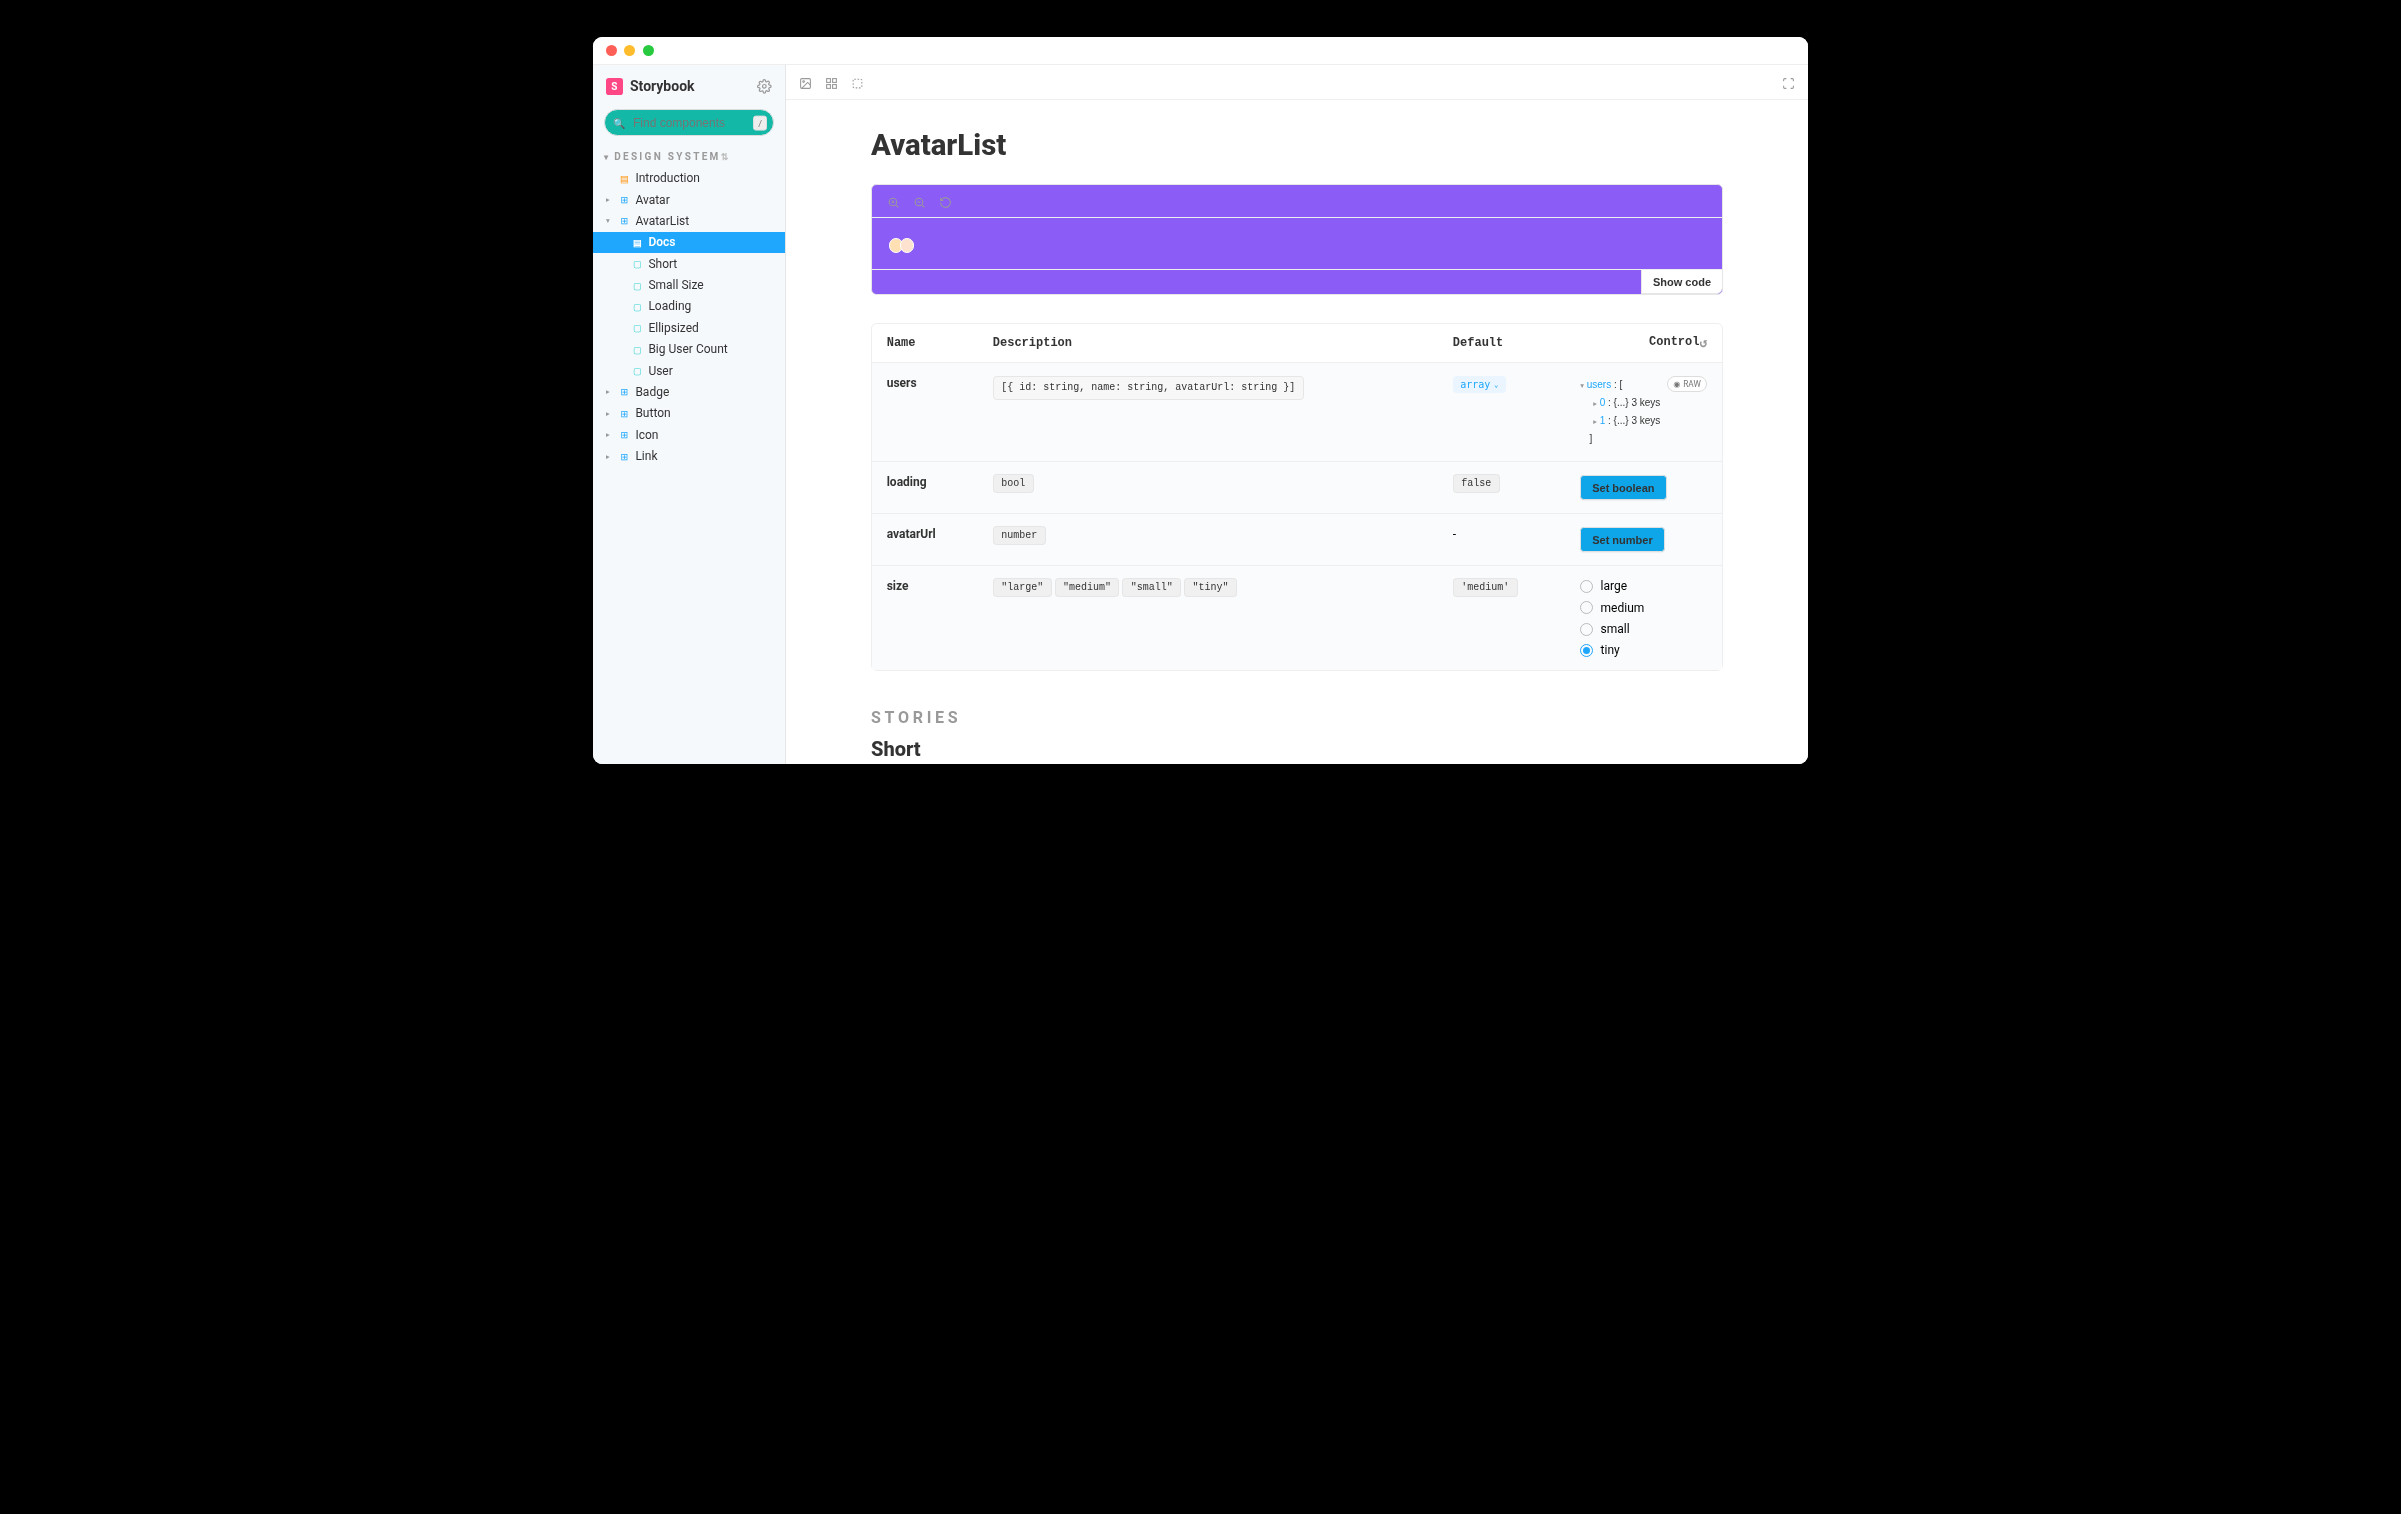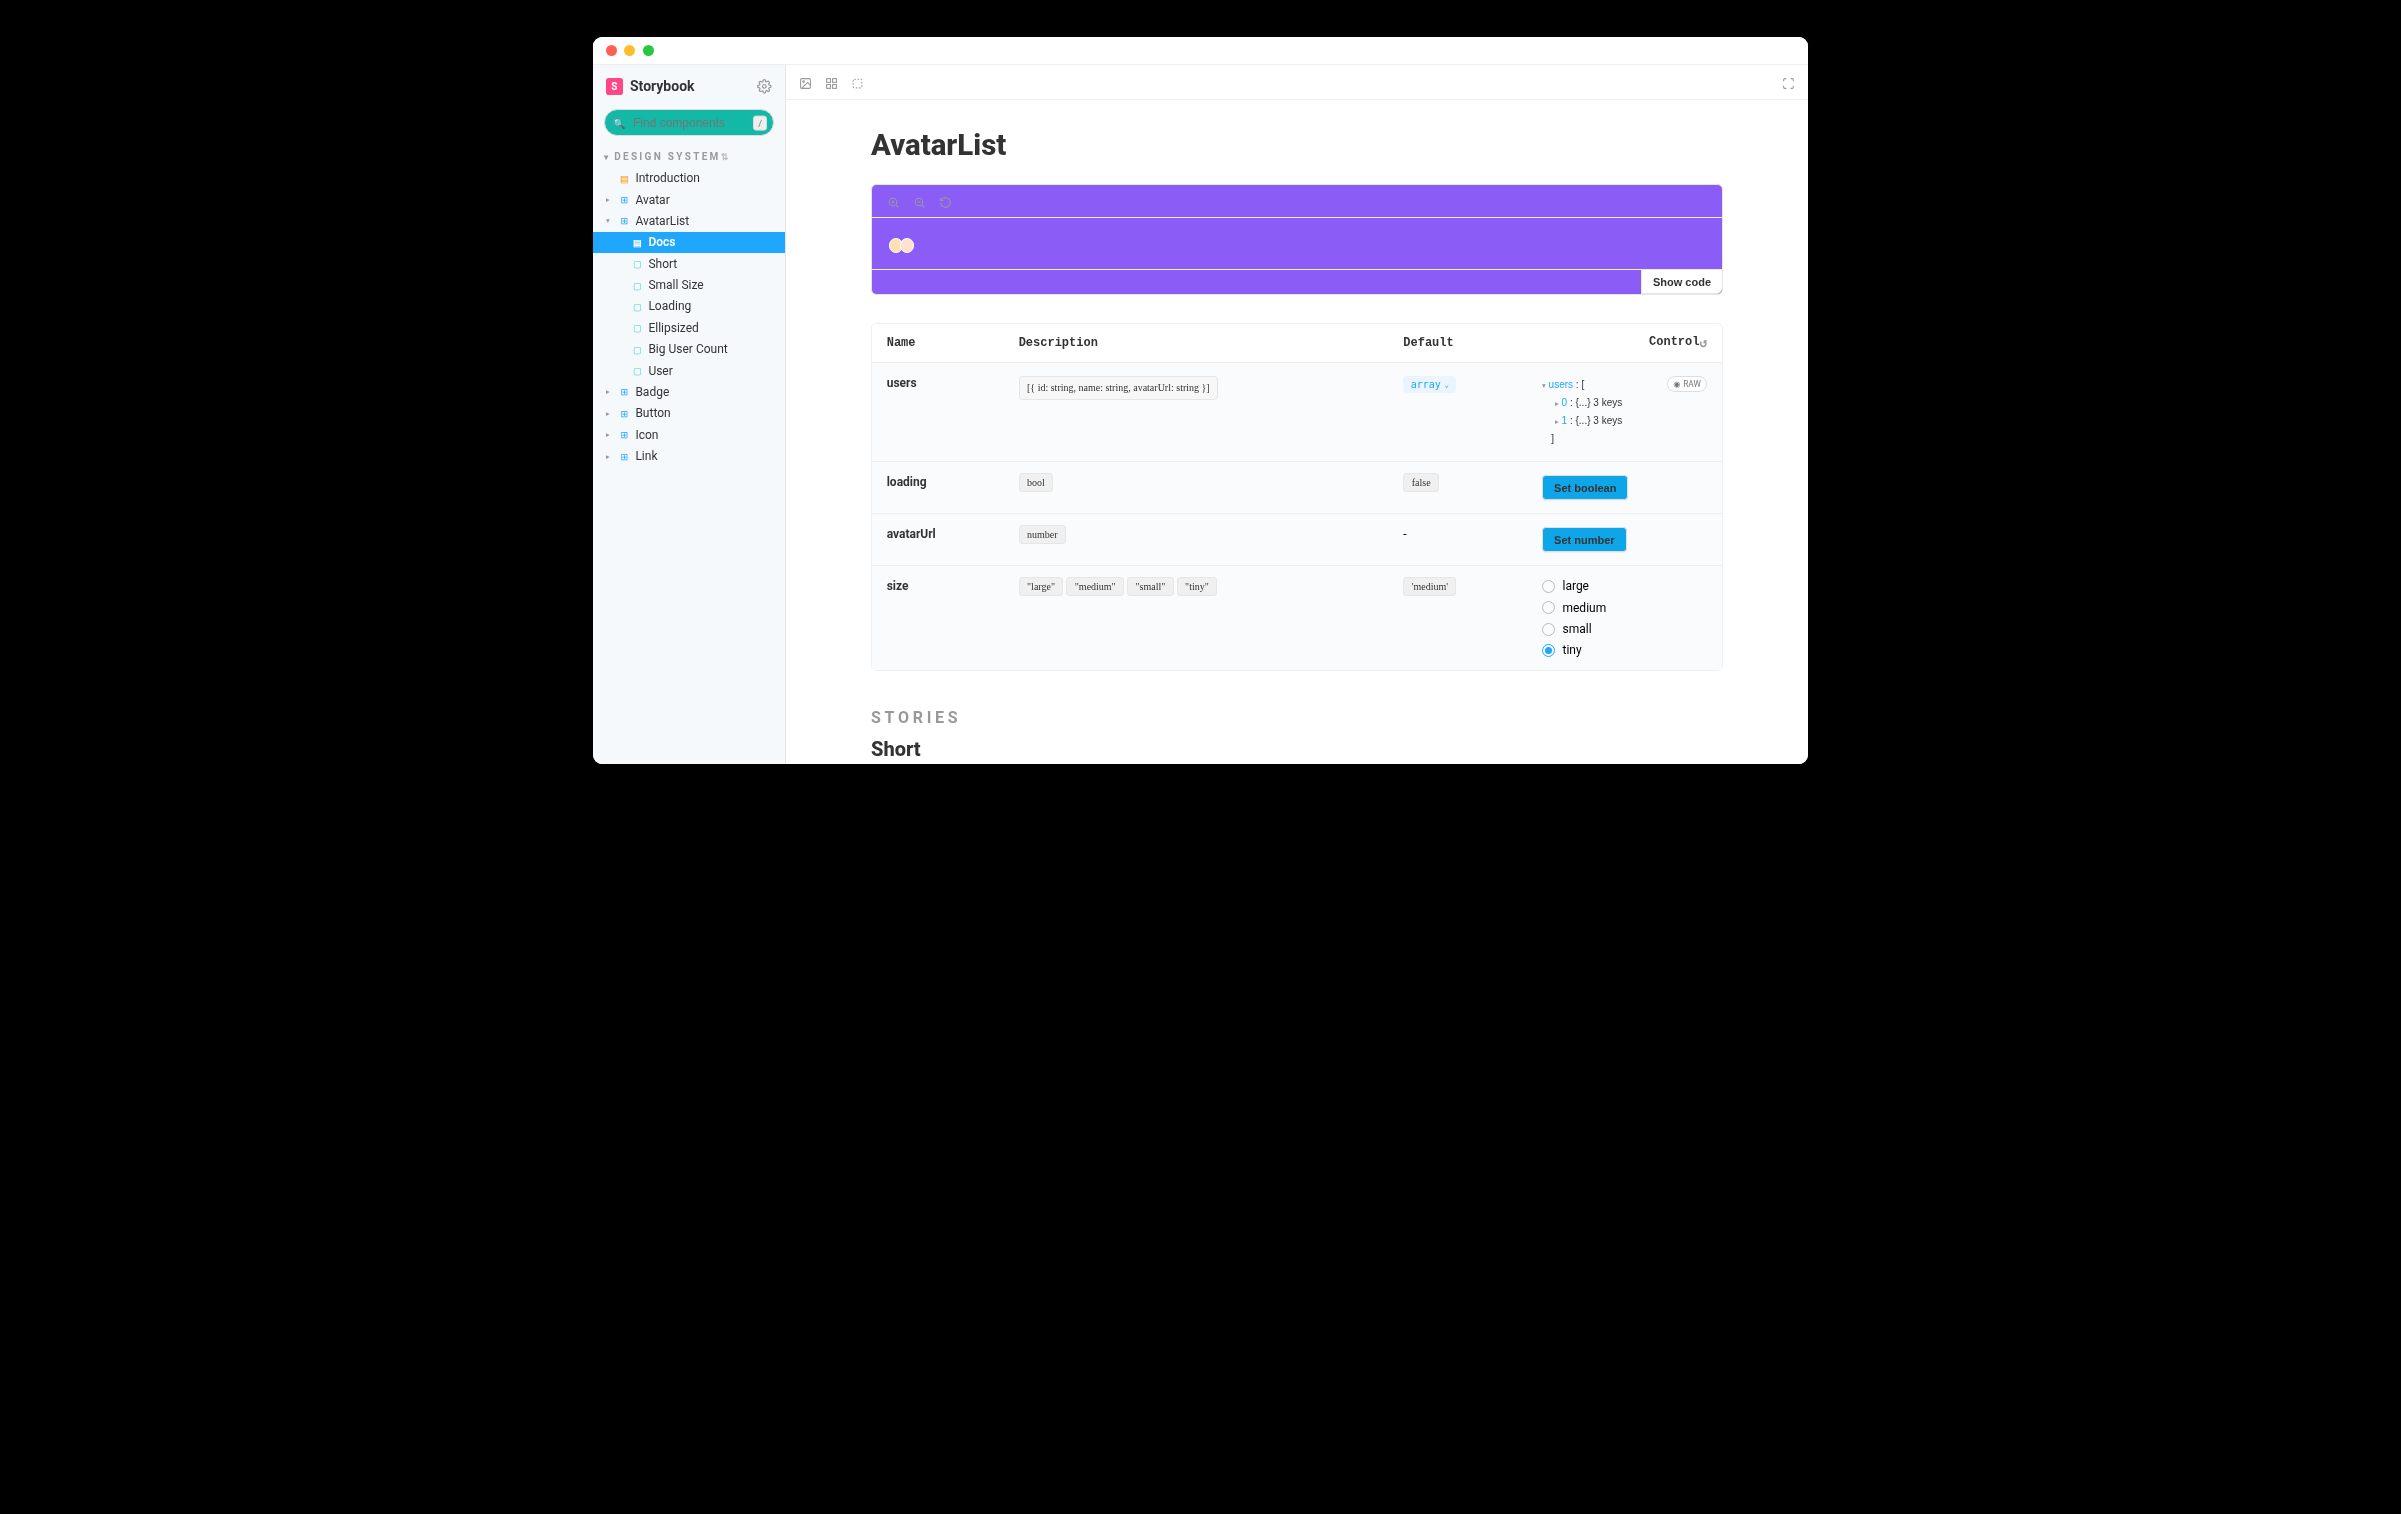--- a/index.html
+++ b/index.html
@@ -49,21 +49,21 @@
 .av { width: 14.7px; height: 14.7px; border-radius:50%; border:1.4px solid #fff; background:#fde3cf; display:inline-block; margin-left:-3.7px; }
 .av:first-child { margin-left:0; background:#ffe0b2; }
 .preview-foot { display:flex; justify-content:flex-end; border-top:0.9px solid #eee; }
 .showcode { font-size:11px; padding:5.5px 11px; border:0.9px solid #e6e6e6; border-top:none; border-right:none; border-radius:0 0 5.5px 0; background:#fff; cursor:pointer; font-weight:600; color:#333;}
 .args-table { width:100%; border:0.9px solid #eee; border-radius:5.5px; border-collapse:separate; border-spacing:0; font-size:12px; margin-bottom:37px; }
 .args-table th { text-align:left; font-weight:600; color:#333; padding: 11px 14.7px; font-size:12px;font-family:Liberation Mono, monospace; }
 .args-table th:last-child { text-align:right; }
 .args-table td { padding: 13px 14.7px; border-top:0.9px solid #eee; vertical-align: top; }
 .args-table td.name { font-weight:700; color:#333; }
 .args-table tbody tr { background:#fafbfc; }
-code.block, code.chip { font-family: Liberation Serif, serif; font-size:10px; background:#f0f0f0; border:0.9px solid #e6e6e6; border-radius:3.7px; padding:2.8px 7.4px; color:#333; }
+code.block, code.chip { font-family: Liberation Mono, monospace; font-size:10px; background:#f0f0f0; border:0.9px solid #e6e6e6; border-radius:3.7px; padding:2.8px 7.4px; color:#333; }
 code.block { display:inline-block; background:#f7f7f7; line-height:1.6; }
 .typetag { font-family: ui-monospace, monospace; font-size:10px; background:#eaf5ff; color:#1ea7fd; border-radius:3.7px; padding:2.8px 7.4px; display:inline-flex; align-items:center; gap:3.7px; }
 .typetag .chev { font-size:7.4px; }
 .json-tree { font-family: Liberation Sans, sans-serif; font-size:10px; color:#333; line-height:1.8; }
 .json-tree .k { color:#1ea7fd; }
 .json-tree .triangle { color:#999; font-size:7.4px; }
 .raw-badge { font-size:8.3px; border:0.9px solid #ddd; border-radius:9.2px; padding:1.8px 5.5px; color:#777; display:inline-flex; align-items:center; gap:2.8px; float:right; background:#fff;}
 .btn-sm { font-size:11px; padding:5.5px 11px; border:0.9px solid #e0e0e0; background:#0ea5e9; border-radius:3.7px; cursor:pointer; font-weight:600; color:#333; box-shadow:0 0.9px 0.9px rgba(0,0,0,0.05);}
 .radio-list { display:flex; flex-direction:column; gap:7.4px; }
 .radio-row { display:flex; align-items:center; gap:7.4px; font-size:12px; }

